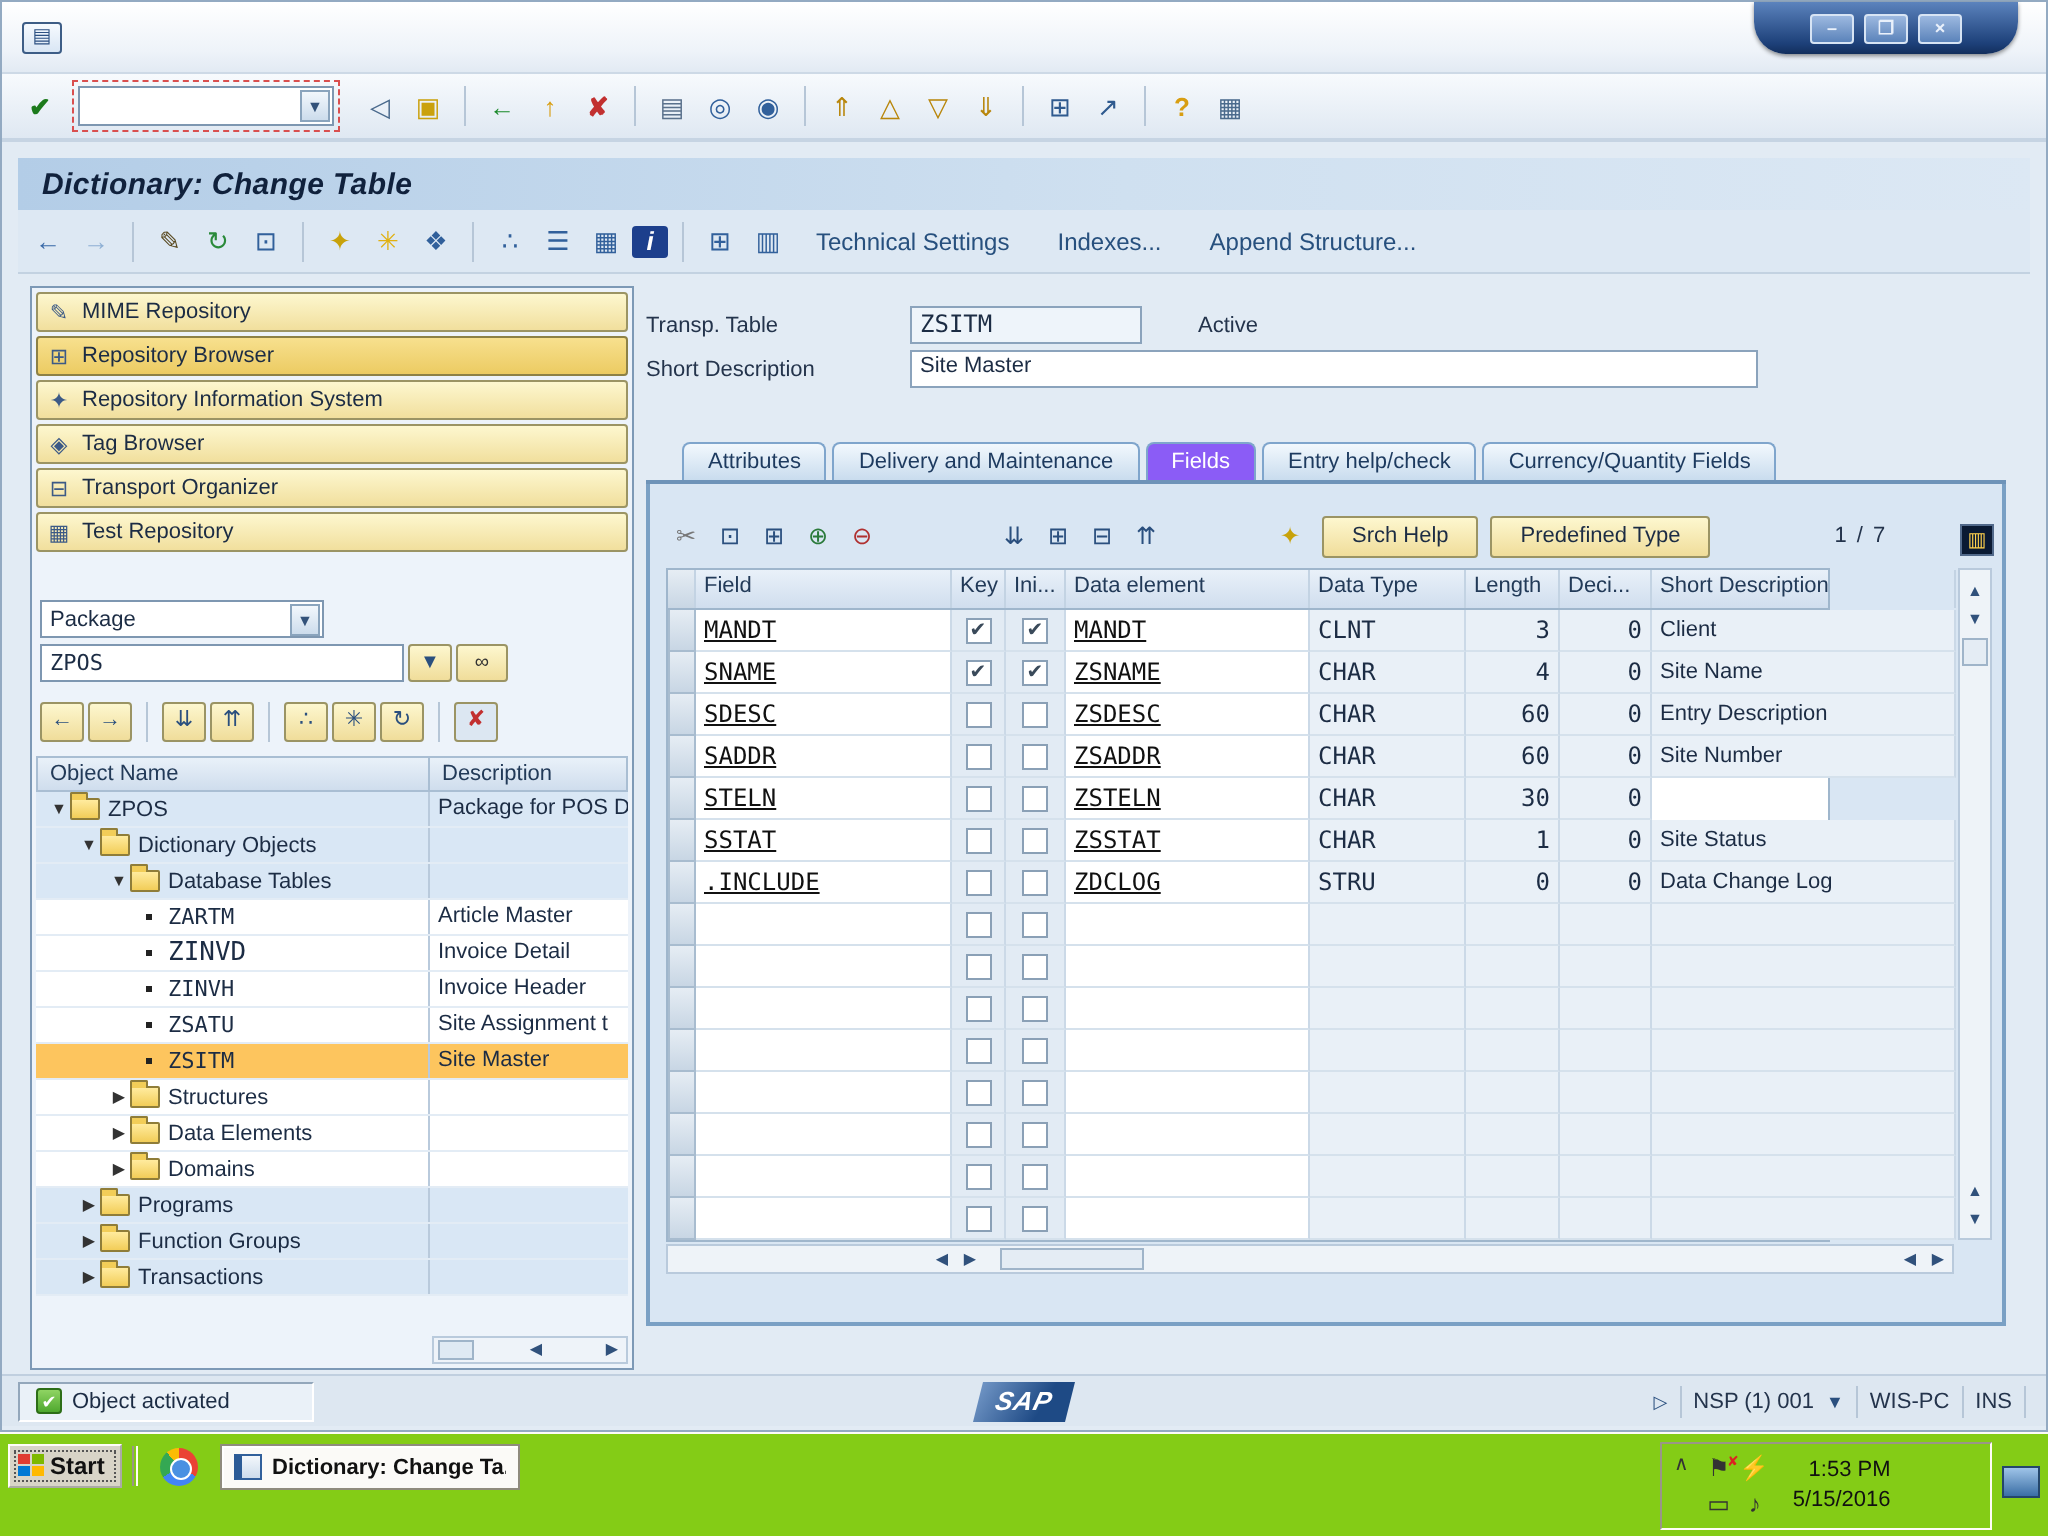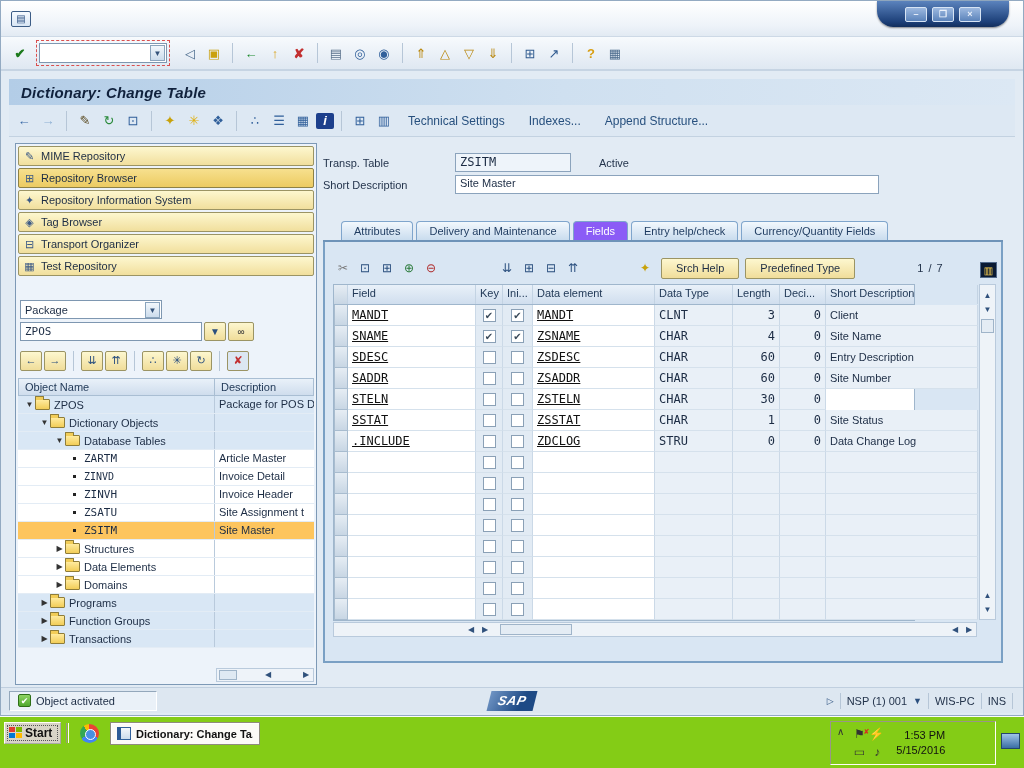--- a/index.html
+++ b/index.html
@@ -333,21 +333,21 @@
         <div class="treerow">
           <div class="tname" style="padding-left: 51px;">
             <span class="leafdot"></span>
             <span class="mono" style="font-size: 11px;">ZARTM</span>
           </div>
           <div class="tdesc">Article Master</div>
         </div>
         <div class="treerow">
           <div class="tname" style="padding-left: 51px;">
             <span class="leafdot"></span>
-            <span class="mono" style="font-size: 10px;">ZINVD</span>
+            <span class="mono" style="font-size: 13px;">ZINVD</span>
           </div>
           <div class="tdesc">Invoice Detail</div>
         </div>
         <div class="treerow">
           <div class="tname" style="padding-left: 51px;">
             <span class="leafdot"></span>
             <span class="mono" style="font-size: 11px;">ZINVH</span>
           </div>
           <div class="tdesc">Invoice Header</div>
         </div>

